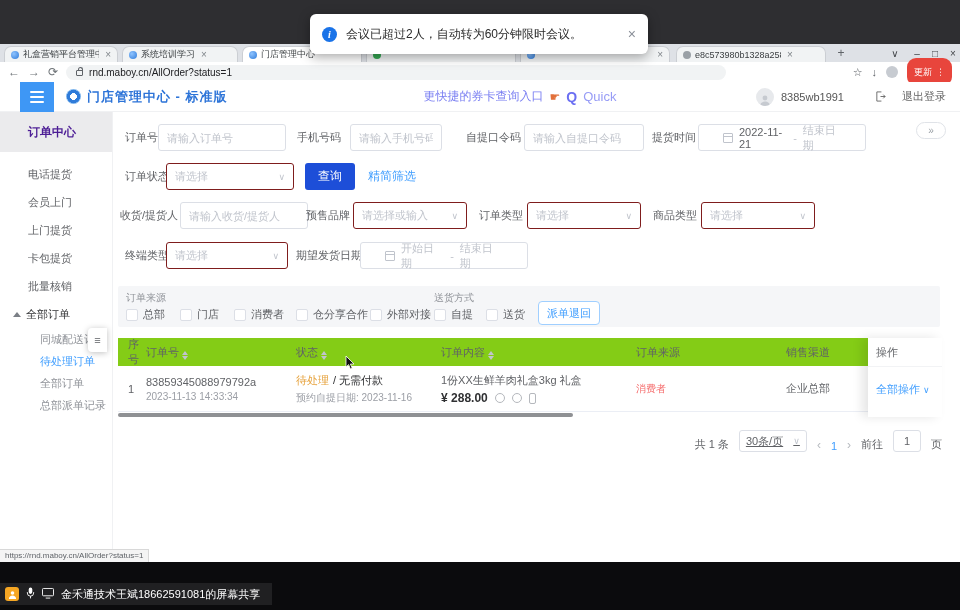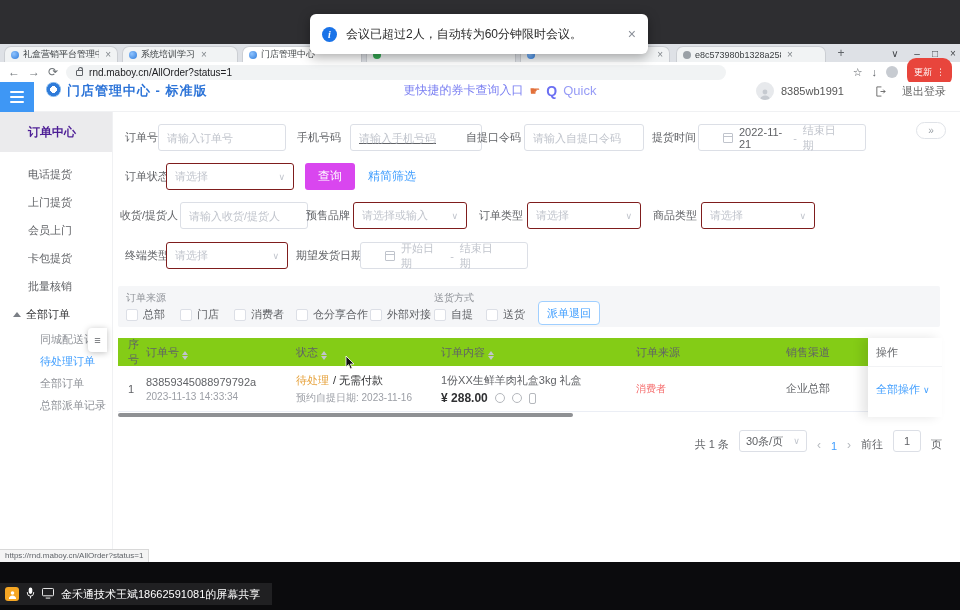--- a/index.html
+++ b/index.html
@@ -57,21 +57,21 @@
   .profile-dot { width:12px; height:12px; border-radius:50%; background:#c7cbd1; }
   .update-pill { background:#e8453c; color:#fff; font-size:9px; border-radius:9px; height:28px;
                  display:flex; align-items:center; gap:4px; padding:0 7px; }
 
   .status-chip { position:absolute; left:0; top:549px; height:13px; background:#f4f4f4;
                  border:1px solid #d8d8d8; border-left:none; border-bottom:none;
                  font-size:8px; color:#5f6368; padding:1px 5px; z-index:5; }
 
   
   .appbar { position:absolute; left:0; top:82px; width:960px; height:30px; background:#fff;
-            border-bottom:1px solid #f0f1f3; display:flex; align-items:flex-start; }
+            border-bottom:1px solid #f0f1f3; display:flex; align-items:center;padding-left:20px; }
   .burger { width:34px; height:30px; background:#3e97f5; display:flex; flex-direction:column;
             gap:3px; align-items:center; justify-content:center; }
   .burger i { width:14px; height:2px; background:#fff; border-radius:1px; }
   .logo { width:15px; height:15px; border-radius:50%; margin:0 6px 0 12px;
           background:radial-gradient(circle at 50% 50%, #fff 0 30%, #2f7bd9 32% 60%, #7db4ec 62% 100%); }
   .app-title { color:#2d74d8; font-weight:bold; font-size:13px; letter-spacing:1px; }
   .quick-zone { display:flex; align-items:center; gap:6px; margin-left:196px; }
   .quick-entry { color:#7a7ff2; font-size:12px; }
   .hand { color:#e2703a; font-size:12px; }
   .qglyph { color:#6b6ff2; font-size:14px; font-weight:bold; }
@@ -106,21 +106,21 @@
   .fin::placeholder { color:#c0c4cc; }
   .sel { position:absolute; height:27px; border:1px solid #7f1d1d; border-radius:3px; background:#fff;
          display:flex; align-items:center; justify-content:space-between; padding:0 8px;
          font-size:11px; color:#c0c4cc; }
   .sel .arrow { color:#c0c4cc; font-size:9px; }
   .datebox { position:absolute; height:27px; border:1px solid #dcdfe6; border-radius:3px; background:#fff;
              display:flex; align-items:center; gap:6px; padding:0 24px; font-size:11px; }
   .cal { width:10px; height:10px; border:1px solid #c0c4cc; border-radius:1px; position:relative; flex:0 0 auto; }
   .cal:before { content:""; position:absolute; left:0; right:0; top:2px; border-top:1px solid #c0c4cc; }
   .ph { color:#c0c4cc; } .val { color:#606266; }
-  .btn-primary { position:absolute; background:#d946ef; color:#fff; border:none; border-radius:3px;
+  .btn-primary { position:absolute; background:#1d4ed8; color:#fff; border:none; border-radius:3px;
                  font-size:12px; font-family:"Liberation Sans",sans-serif; }
   .link-blue { position:absolute; color:#409eff; font-size:12px; line-height:27px; }
   .collapse-pill { position:absolute; left:916px; top:122px; width:30px; height:17px; border:1px solid #e0e3e8;
                    border-radius:9px; color:#9aa0a6; font-size:10px; text-align:center; line-height:15px; background:#fff; }
 
   
   .band { position:absolute; left:118px; top:286px; width:822px; height:41px; background:#f5f6f8; border-radius:2px; }
   .band .cap { position:absolute; top:5px; font-size:10px; color:#909399; }
   .cbitem { position:absolute; top:21px; display:flex; align-items:center; gap:5px; font-size:11px; color:#606266; }
   .cb { width:12px; height:12px; border:1px solid #dcdfe6; border-radius:2px; background:#fff; }
@@ -150,21 +150,21 @@
               box-shadow:-6px 0 10px rgba(0,0,0,.10); z-index:3; }
   .ops-card .h { height:28px; line-height:28px; padding-left:8px; font-size:11px; color:#606266; }
   .ops-card .a { height:46px; display:flex; align-items:center; padding-left:8px; gap:3px;
                  color:#409eff; font-size:11px; border-top:1px solid #f2f3f5; }
   .hscroll { position:absolute; left:118px; top:413px; width:455px; height:4px; background:#8f9194; border-radius:2px; }
 
   
   .pager { position:absolute; left:0px; top:430px; width:942px; display:flex; align-items:flex-end;
            justify-content:flex-end; gap:10px; font-size:11px; color:#606266; }
   .psize { width:68px; height:22px; border:1px solid #dcdfe6; border-radius:3px; display:flex;
-           align-items:center; justify-content:space-between; padding:0 6px; color:#606266; }
+           align-items:center; justify-content:space-between; padding:0 6px; color:#606266;text-decoration:underline; }
   .pnav { color:#b6babf; font-size:12px; } .pcur { color:#409eff; }
   .pgoto { width:28px; height:22px; border:1px solid #dcdfe6; border-radius:3px; text-align:center;
            font-size:11px; color:#606266; font-family:"Liberation Sans",sans-serif; }
 
   .cursor { position:absolute; left:345px; top:356px; z-index:60; }
 </style>
 </head>
 <body>
 
 <div class="top-strip"></div>
@@ -282,40 +282,40 @@
         </svg>
       <span>退出登录</span>
     </span>
   </div>
 </div>
 
 <div class="sidebar">
   <div class="side-head">订单中心</div>
   <div class="side-list">
     <div class="side-item">电话提货</div>
+    <div class="side-item">会员上门</div>
     <div class="side-item">上门提货</div>
-    <div class="side-item">会员上门</div>
     <div class="side-item">卡包提货</div>
     <div class="side-item">批量核销</div>
     <div class="side-group">
       <span class="tri-up"></span>
       <span>全部订单</span>
     </div>
     <div class="side-child">同城配送订单</div>
     <div class="side-child active">待处理订单</div>
     <div class="side-child">全部订单</div>
     <div class="side-child">总部派单记录</div>
   </div>
 </div>
 <div class="side-handle">≡</div>
 
 <span class="flabel" style="left:125px; top:124px;">订单号</span>
 <input class="fin" style="left: 158px; top: 124px; width: 128px;" placeholder="请输入订单号">
 <span class="flabel" style="left:297px; top:124px;">手机号码</span>
-<input class="fin" style="left: 350px; top: 124px; width: 132px; text-decoration: underline;" placeholder="请输入手机号码">
+<input class="fin" style="left: 350px; top: 124px; width: 92px;" placeholder="请输入手机号码">
 <span class="flabel" style="left:466px; top:124px;">自提口令码</span>
 <input class="fin" style="left: 524px; top: 124px; width: 120px;" placeholder="请输入自提口令码">
 <span class="flabel" style="left:652px; top:124px;">提货时间</span>
 <div class="datebox" style="left:698px; top:124px; width:168px;">
   <span class="cal"></span>
   <span class="val">2022-11-21</span>
   <span class="ph">-</span>
   <span class="ph">结束日期</span>
 </div>
 <div class="collapse-pill">»</div>

